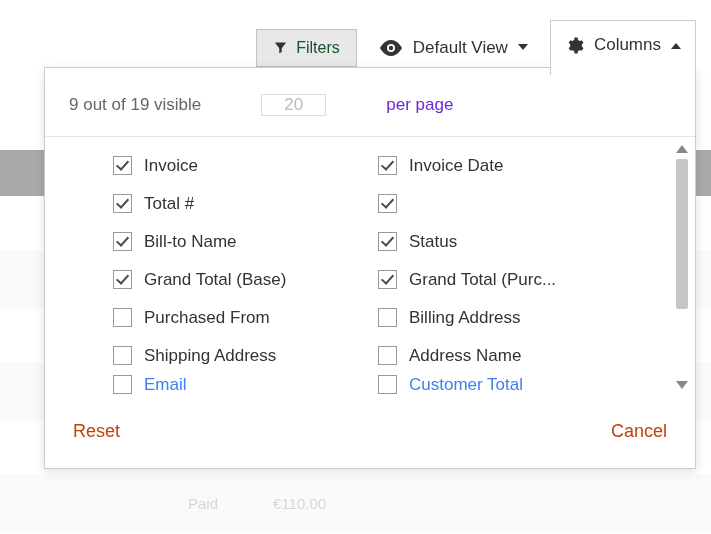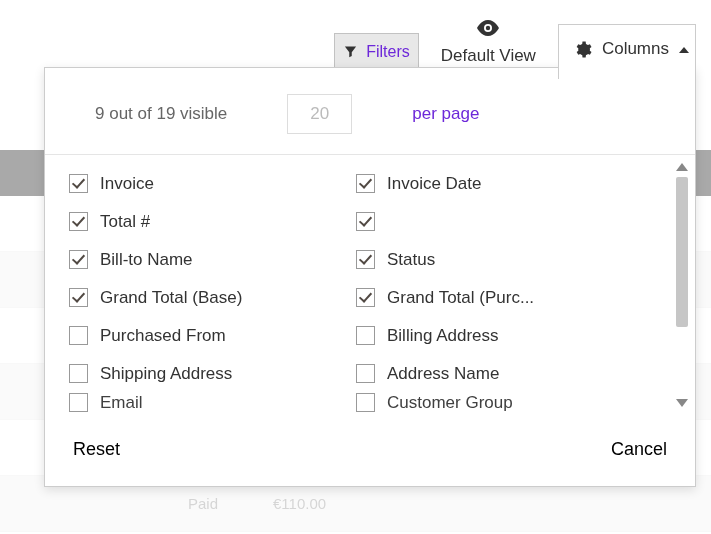--- a/index.html
+++ b/index.html
@@ -21,40 +21,39 @@
     align-items: center;
     gap: 22px;
   }
 
   .filters-btn {
     display: flex;
     align-items: center;
     gap: 8px;
     background: #e8e8e8;
     border: 1px solid #c2c2c2;
-    padding: 9px 8px;
+    padding: 9px 16px;
     font-size: 16px;
-    color: #6d28d9;
+    color: #14532d;
     cursor: pointer;
   }
 
   .view-group {
     display: flex;
     align-items: center;
     gap: 10px;
     cursor: pointer;
-    flex-direction: column;
   }
   .view-label { font-size: 17px; }
 
   .columns-group {
     display: flex;
     align-items: center;
     gap: 10px;
-    padding: 14px 6px 20px 14px;
+    padding: 14px 14px 20px 14px;
     border: 1px solid #ccc;
     border-bottom: none;
     background: #fff;
     cursor: pointer;
     position: relative;
     z-index: 6;
   }
   .columns-label { font-size: 17px; }
 
   .bg-grid {
@@ -101,55 +100,55 @@
     display: flex;
     align-items: center;
     padding: 26px 24px 20px 24px;
     border-bottom: 1px solid #e5e5e5;
     font-size: 17px;
     color: #666;
     gap: 60px;
   }
   .dd-counter {
     flex: 0 0 auto;
-    margin-left: 26px;
   }
   .dd-perpage-num {
     border: 1px solid #ddd;
-    padding: 9px 22px;
+    padding: 0 22px;
     color: #bbb;
   }
   .dd-perpage-label { color: #6d28d9; }
 
   .dd-body {
     position: relative;
     height: 260px;
     overflow: hidden;
     padding: 10px 52px 0 24px;
     display: flex;
     gap: 0;
+    margin-left: 44px;
   }
   .col {
     width: 50%;
     display: flex;
     flex-direction: column;
   }
   .opt {
     display: flex;
     align-items: center;
     gap: 12px;
     height: 41px;
     font-size: 17px;
     color: #333;
   }
   .opt.cut {
     height: 24px;
     overflow: hidden;
     align-items: flex-start;
-    color: #404040;
+    color: #3b82f6;
   }
   .chk {
     width: 19px; height: 19px;
     border: 1px solid #999;
     background: #fff;
     position: relative;
     flex-shrink: 0;
   }
   .chk.on::after {
     content: '';
@@ -188,21 +187,21 @@
 
   .dd-footer {
     display: flex;
     justify-content: space-between;
     align-items: center;
     padding: 24px 28px 26px 28px;
     font-size: 18px;
   }
   .link-btn {
     background: none; border: none;
-    color: #000000;
+    color: #c2410c;
     font-size: 18px;
     cursor: pointer;
   }
 </style>
 </head>
 <body>
 
 <div class="toolbar">
   <button class="filters-btn">
     <svg width="15" height="15" viewBox="0 0 24 24">
@@ -336,21 +335,21 @@
         <div class="opt">
           <span class="chk"></span>
           <span class="lbl">Billing Address</span>
         </div>
         <div class="opt">
           <span class="chk"></span>
           <span class="lbl">Address Name</span>
         </div>
         <div class="opt cut">
           <span class="chk"></span>
-          <span class="lbl">Customer Group</span>
+          <span class="lbl">Customer Total</span>
         </div>
       </div>
     <div class="scrollbar">
       <div class="scroll-arrow up"></div>
       <div class="scroll-thumb"></div>
       <div class="scroll-arrow down"></div>
     </div>
   </div>
 
   <div class="dd-footer">

